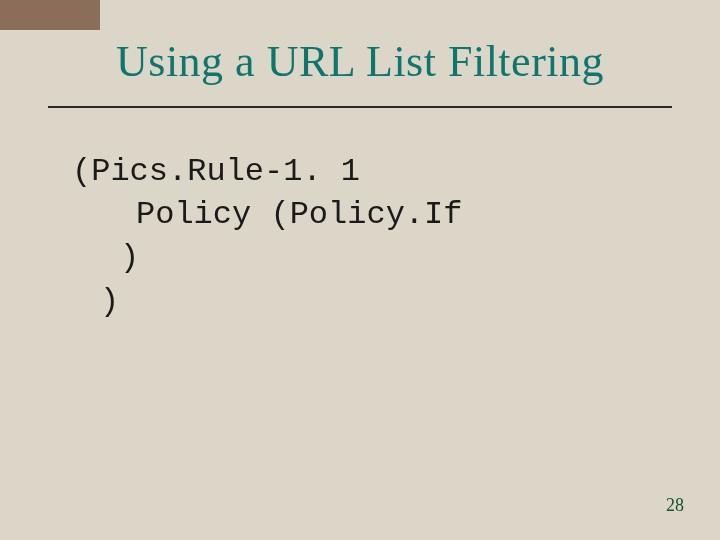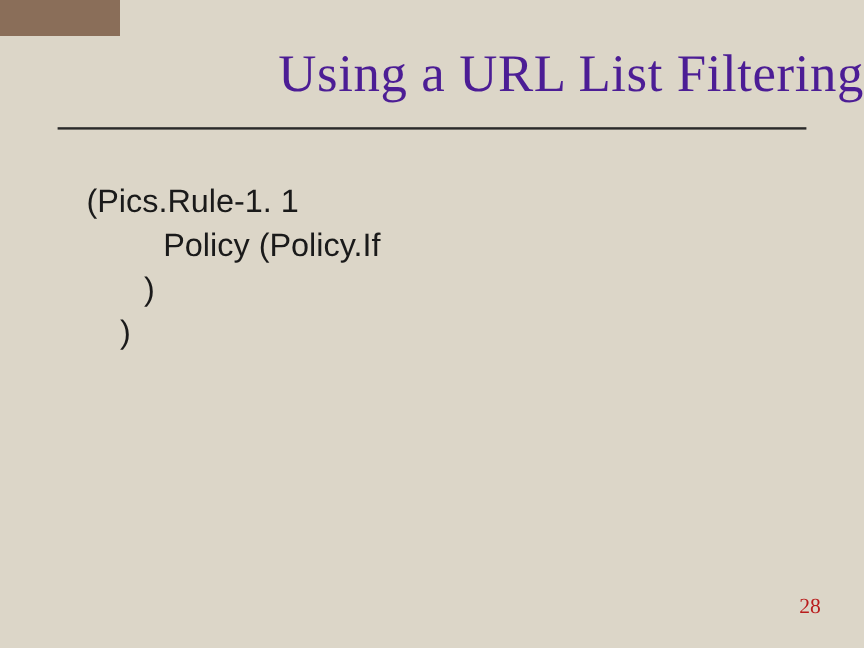--- a/index.html
+++ b/index.html
@@ -24,56 +24,56 @@
     left: 0;
     width: 100px;
     height: 30px;
     background: #8a6e59;
   }
   .title {
     position: absolute;
     top: 36px;
     left: 0;
     right: 0;
-    text-align: right;
+    text-align: center;
     font-size: 44px;
     font-weight: 400;
-    color: #4c1d95;
+    color: #0f766e;
     letter-spacing: 0.5px;
   }
   .rule {
     position: absolute;
     top: 106px;
     left: 48px;
     right: 48px;
     height: 0;
     border-top: 2px solid #2a2a2a;
   }
   .body {
     position: absolute;
     top: 150px;
     left: 72px;
     right: 72px;
-    font-family: Liberation Sans, sans-serif;
-    font-size: 27px;
+    font-family: Liberation Mono, monospace;
+    font-size: 32px;
     line-height: 1.35;
     color: #1a1a1a;
   }
   .body .l1 { padding-left: 0; }
   .body .l2 { padding-left: 64px; }
   .body .l2wrap { padding-left: 28px; }
   .body .l3 { padding-left: 48px; }
   .body .l4 { padding-left: 28px; }
   .pagenum {
     position: absolute;
     bottom: 24px;
     right: 36px;
     font-family: Georgia, "Times New Roman", serif;
     font-size: 18px;
-    color: #b91c1c;
+    color: #14532d;
     margin-top: 48px;
   }
 </style>
 </head>
 <body>
 
 <div class="slide">
   <div class="tab"></div>
 
   <div class="title">Using a URL List Filtering</div>

